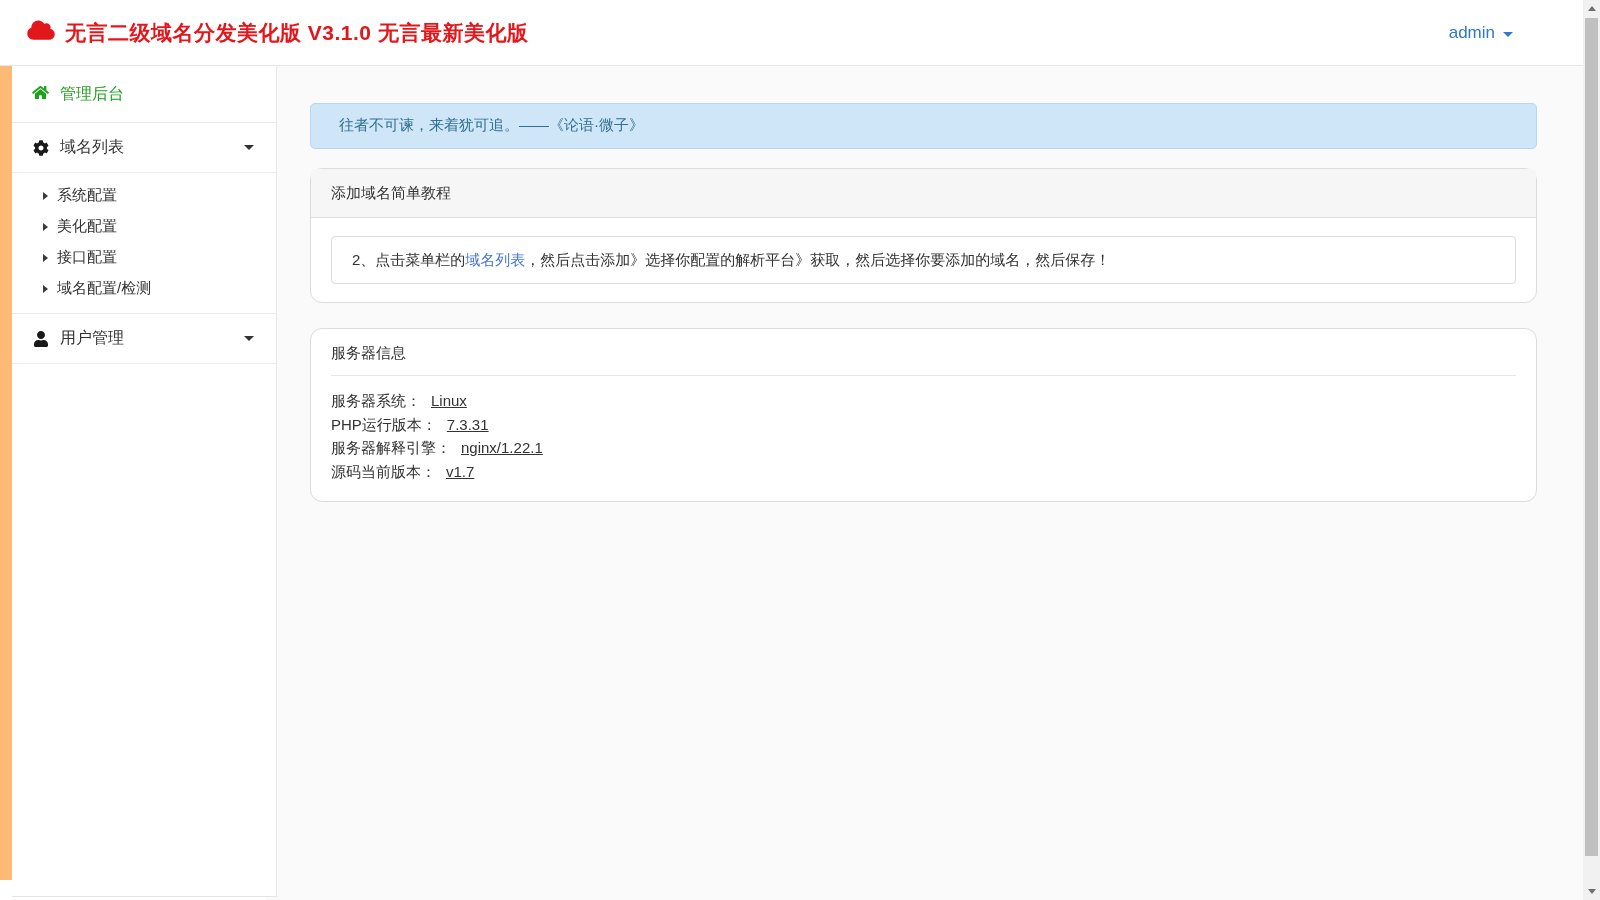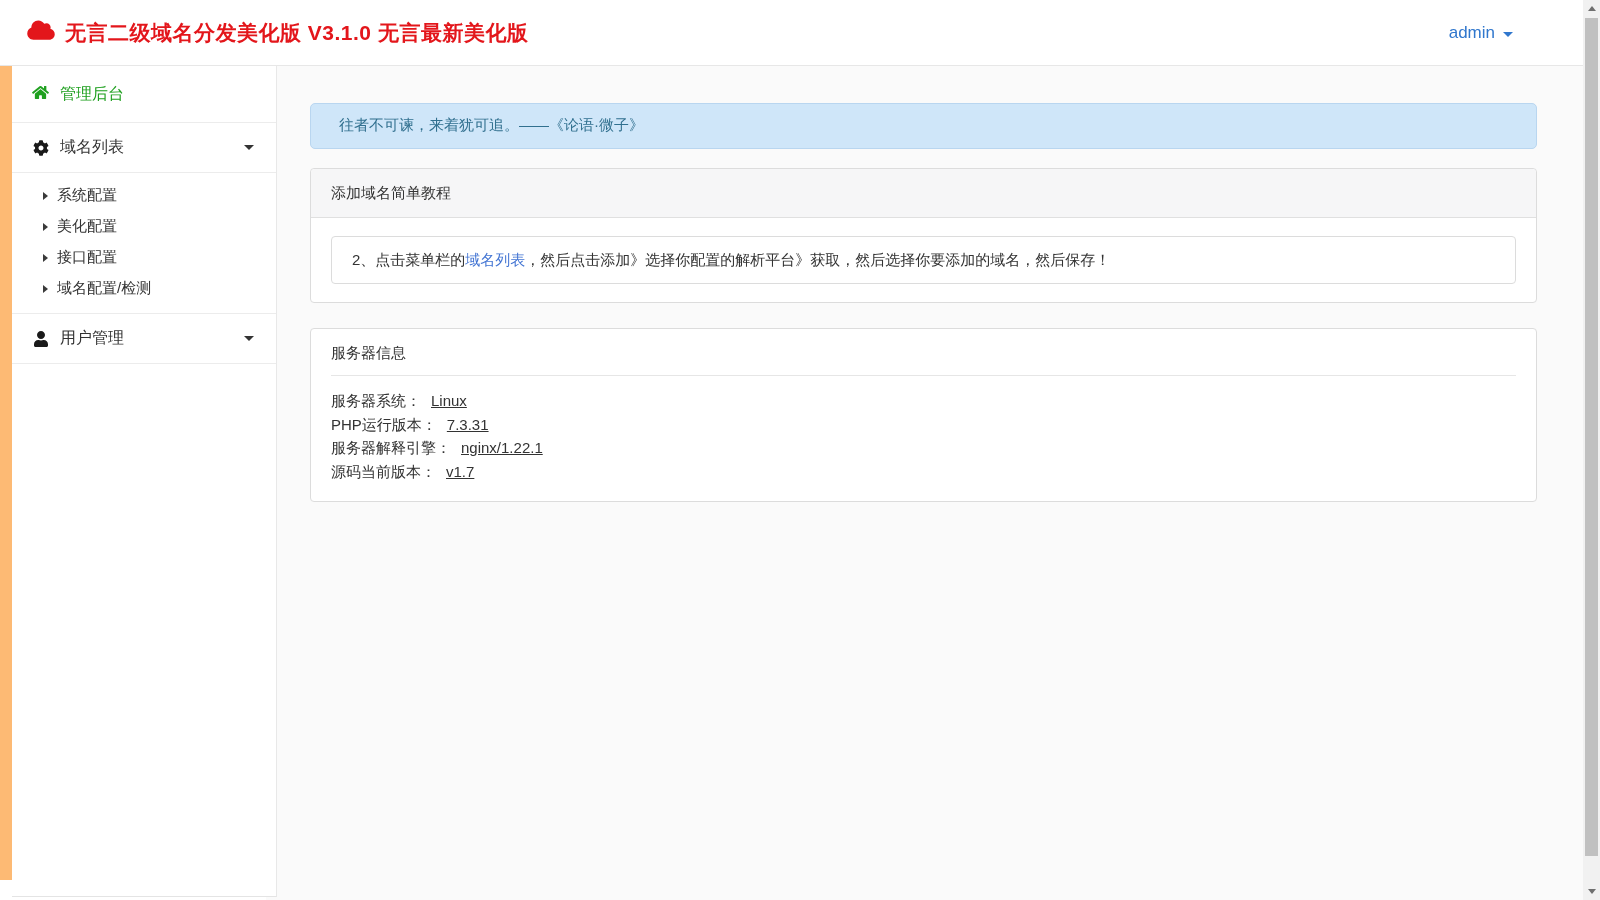--- a/index.html
+++ b/index.html
@@ -37,21 +37,21 @@
   .tri-right { width:0; height:0; border-top:4px solid transparent;
                border-bottom:4px solid transparent; border-left:5px solid #3a3a3a; }
 
   
   .main { position:absolute; top:66px; left:266px; width:1317px; height:834px; background:#fafafa; }
   .content { padding:37px 46px 0 44px; }
 
   .alert { padding:12px 28px 13px; background:#cfe6f9; border:1px solid #b9d6f0;
            border-radius:5px; color:#31708f; font-size:15px; margin-bottom:19px; }
 
-  .card { background:#fff; border:1px solid #dcdcdc; border-radius:4px;margin-top:14px; }
+  .card { background:#fff; border:1px solid #dcdcdc; border-radius:12px;margin-top:14px; }
   .card-tutorial { margin-bottom:25px; }
   .card-tutorial .card-header { background:#f6f6f7; border-bottom:1px solid #e0e0e0;
       padding:15px 20px 14px; font-size:15px; color:#333; border-radius:4px 4px 0 0; }
   .card-tutorial .card-body { padding:18px 20px; }
   .step-list { border:1px solid #dcdcdc; border-radius:4px; background:#fff; }
   .step-row { padding:14px 20px 13px; font-size:15px; color:#333; }
   .step-row + .step-row { border-top:1px solid #dcdcdc; }
   .step-row a { color:#4274d3; text-decoration:none; cursor:pointer; }
 
   .card-server .server-title { padding:15px 20px 12px; font-size:15px; color:#333; }

